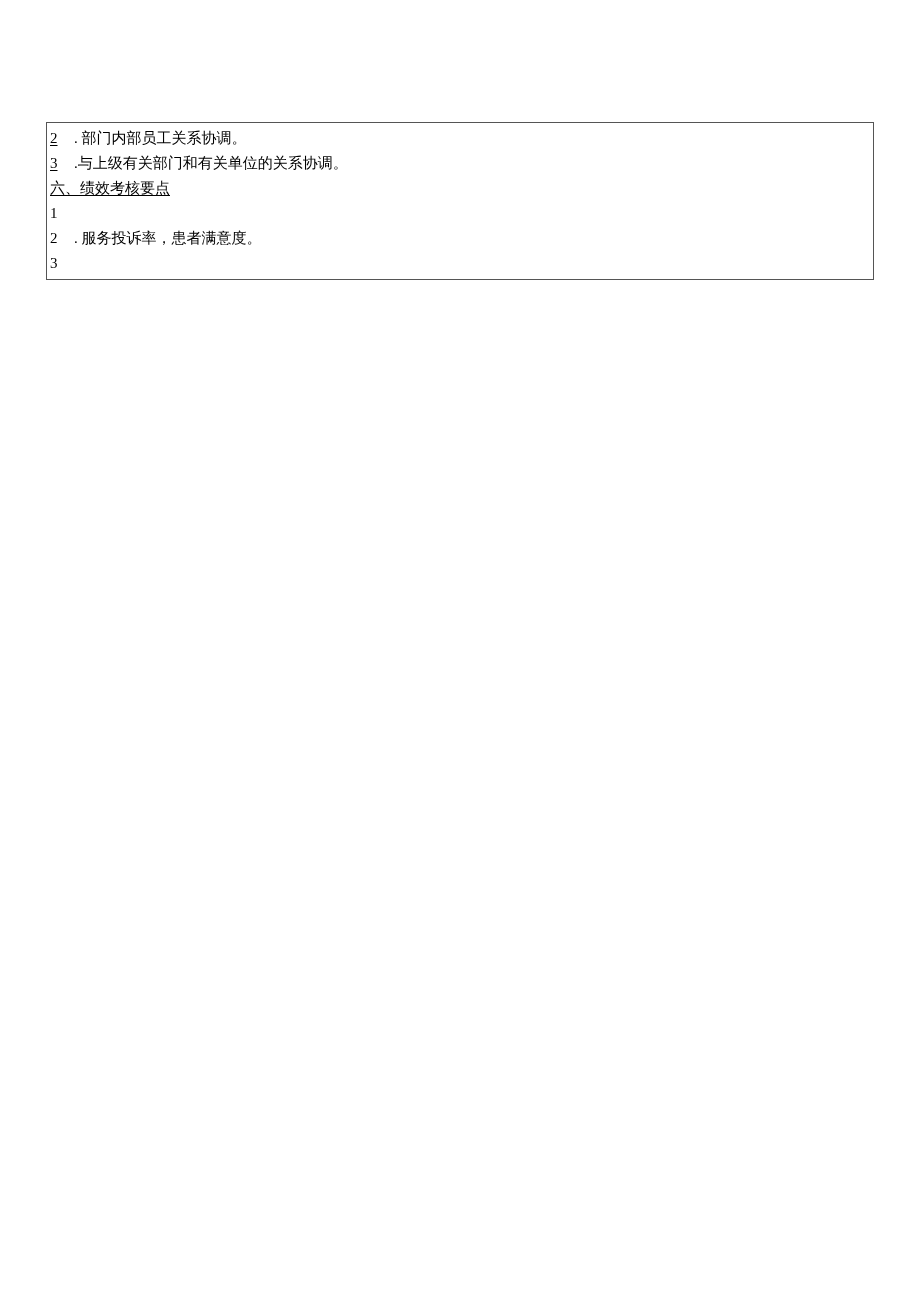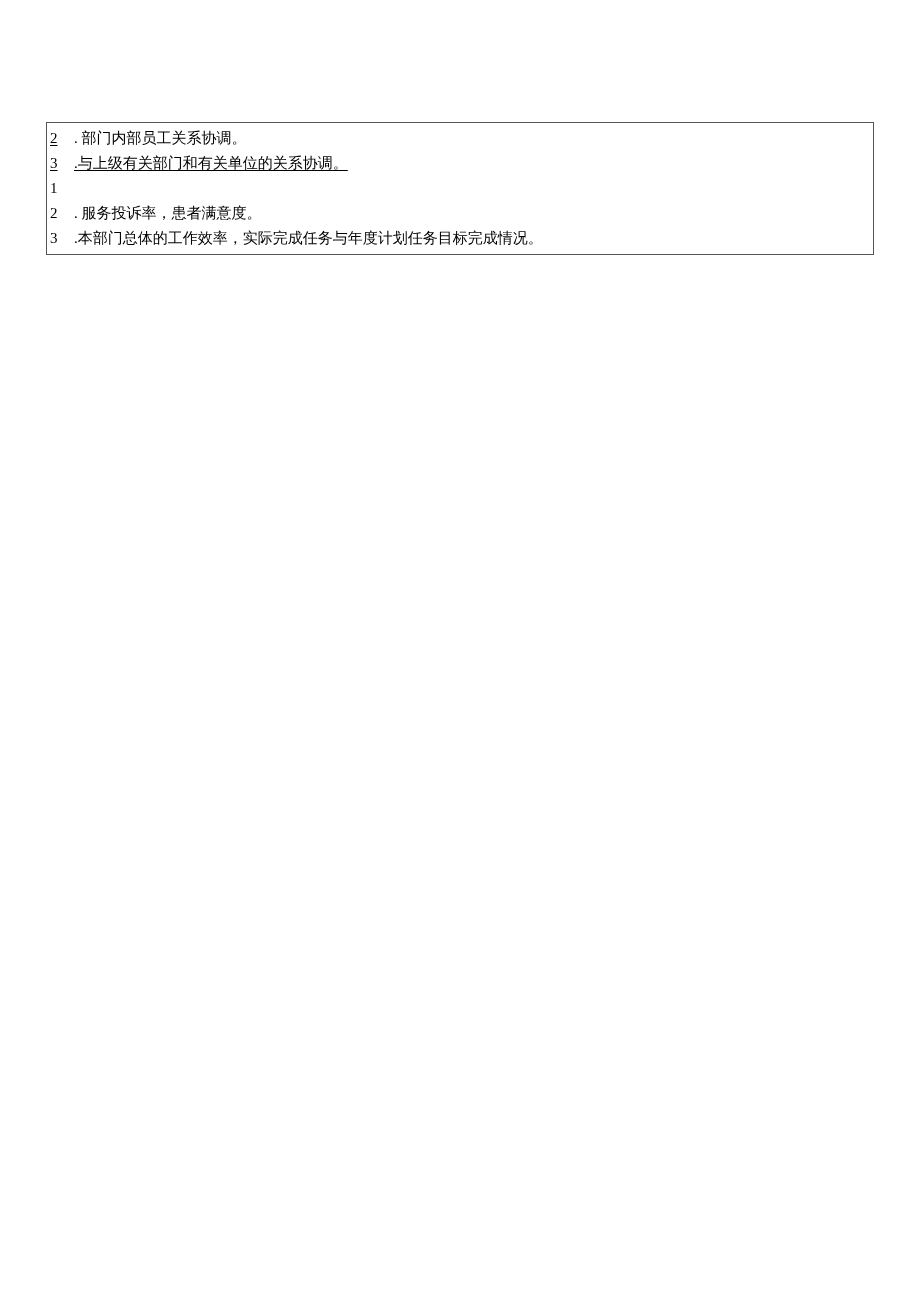--- a/index.html
+++ b/index.html
@@ -33,21 +33,20 @@
     }
     .num.underlined {
       text-decoration: underline;
       text-underline-offset: 2px;
     }
     .gap {
       display: inline-block;
       width: 16px;
     }
     .text.underlined {
-      text-decoration: underline;
       text-underline-offset: 2px;
     }
     .heading.underlined {
       text-decoration: underline;
       text-underline-offset: 2px;
     }
   </style>
 </head>
 <body>
 
@@ -56,26 +55,28 @@
     <span class="num underlined">2</span>
     <span class="gap"></span>
     <span class="text">. 部门内部员工关系协调。</span>
   </div>
   <div class="line">
     <span class="num underlined">3</span>
     <span class="gap"></span>
     <span class="text underlined">.与上级有关部门和有关单位的关系协调。</span>
   </div>
   <div class="line">
+    <span class="heading underlined">六、绩效考核要点</span>
+  </div>
+  <div class="line">
     <span class="num">1</span>
     <span class="gap"></span>
   </div>
   <div class="line">
     <span class="num">2</span>
     <span class="gap"></span>
     <span class="text">. 服务投诉率，患者满意度。</span>
   </div>
   <div class="line">
     <span class="num">3</span>
     <span class="gap"></span>
-    <span class="text">.本部门总体的工作效率，实际完成任务与年度计划任务目标完成情况。</span>
   </div>
 </div>
 
 </body></html>

